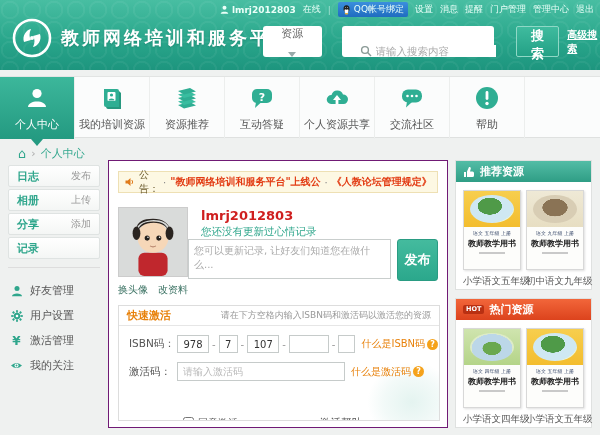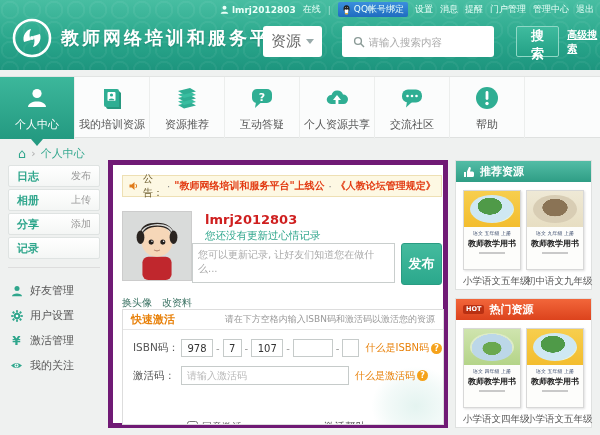--- a/index.html
+++ b/index.html
@@ -19,23 +19,23 @@
   .tb-user { display:flex; align-items:center; gap:3px; font-weight:bold; }
   .tb-sep { opacity:.6; }
   .qq-chip { display:flex; align-items:center; gap:3px; background:linear-gradient(180deg,#3b8fdd,#1f6cc0);
     border-radius:2px; padding:1px 4px; color:#fff; }
   .qq-pg { width:9px; height:10px; display:inline-block; }
   .logo-row { position:absolute; top:18px; left:12px; display:flex; align-items:center; gap:9px; z-index:2; }
   .logo-badge { width:40px; height:40px; }
   .site-title { color:#ffffff; font-size:18px; font-weight:bold; letter-spacing:3px; text-shadow:0 1px 2px rgba(0,60,50,.25); }
   .search-row { position:absolute; top:26px; left:263px; display:flex; align-items:center; z-index:2; }
   .search-cat { width:68px; height:31px; background:#fff; border-radius:3px; display:flex; align-items:center;
-    justify-content:space-between; padding:0 8px; font-size:15px; color:#666; cursor:pointer; }
+    justify-content:space-between; padding:0 8px; font-size:11px; color:#666; cursor:pointer;flex-direction:column; }
   .caret-down { width:0; height:0; border-left:4px solid transparent; border-right:4px solid transparent; border-top:5px solid #9aa; }
-  .search-box { margin-left:20px; width:152px; height:31px; background:#fff; border-radius:3px; display:flex; align-items:center; padding:0 11px; }
+  .search-box { margin-left:20px; width:152px; height:31px; background:#fff; border-radius:3px; display:flex; align-items:flex-end; padding:0 18px; }
   .search-box input { border:0; outline:none; width:120px; font-size:10.5px; color:#444; font-family:inherit; }
   .search-box input::placeholder { color:#aaa; }
   .mag { width:12px; height:12px; margin-right:4px; flex:0 0 auto; }
   .search-btn { margin-left:22px; width:52px; height:31px; border:1px solid #8fd8c6;
     background:linear-gradient(180deg,#3fbb9e,#23a186); color:#fff; font-size:13px; font-weight:bold;
     letter-spacing:4px; border-radius:2px; cursor:pointer; font-family:inherit; padding-left:4px; }
   .adv-link { margin-left:8px; color:#fff; font-size:10px; font-weight:bold; text-decoration:underline; }
 
   
   .nav { position:absolute; top:76px; left:0; width:600px; height:62px; background:#fbfcfc;
@@ -61,32 +61,32 @@
     border:1px solid #dfe3e2; border-radius:2px; margin-bottom:2px; display:flex; align-items:center;
     justify-content:space-between; padding:0 8px; cursor:pointer; }
   .quick .qlabel { color:#2fa68c; font-size:11px; font-weight:bold; }
   .quick .qaction { color:#999; font-size:10px; }
   .side-div { border-top:1px solid #ddd; margin:8px 0 10px 0; width:92px; }
   .smenu { display:flex; align-items:center; gap:7px; padding:5px 2px; cursor:pointer; }
   .smenu .slabel { font-size:11px; color:#555; }
   .smenu .sicon { width:13px; height:13px; display:flex; align-items:center; justify-content:center; color:#2fa68c; font-size:12px; font-weight:bold; }
 
   
-  .main { position:absolute; top:160px; left:108px; width:340px; height:268px; background:#fff; border:5px solid #701a75; }
+  .main { position:absolute; top:160px; left:108px; width:340px; height:268px; background:#fff; border:1px solid #701a75; }
   .notice { position:absolute; top:10px; left:9px; width:320px; height:22px; background:#fdf8e3;
     border:1px solid #eee0b4; display:flex; align-items:center; gap:4px; padding:0 6px; font-size:10px; }
   .notice .nlbl { color:#6b5b2e; }
   .notice a { color:#e23a12; font-weight:bold; text-decoration:none; white-space:nowrap; }
   .notice .dot { color:#888; }
   .spk { width:10px; height:10px; flex:0 0 auto; }
 
   .avatar-wrap { position:absolute; top:46px; left:9px; width:70px; }
   .avatar { width:70px; height:70px; border:1px solid #ccc; background:#dfdfdf; }
   .avatar svg { width:100%; height:100%; display:block; }
-  .avatar-links { display:flex; justify-content:space-between; margin-top:15px; }
+  .avatar-links { display:flex; justify-content:space-between; margin-top:6px; }
   .avatar-links a { font-size:10px; color:#3b7263; text-decoration:none; }
 
   .p-user { position:absolute; top:47px; left:92px; font-size:13px; font-weight:bold; color:#cf1f1f; }
   .p-mood { position:absolute; top:64px; left:92px; font-size:10.5px; color:#2fa68c; }
   .p-ta { position:absolute; top:78px; left:79px; width:203px; height:40px; border:1px solid #c9cecd;
     resize:none; font-size:10px; color:#666; padding:4px 5px; font-family:inherit; }
   .p-ta::placeholder { color:#aaa; }
   .pub-btn { position:absolute; top:78px; left:288px; width:41px; height:42px;
     background:linear-gradient(180deg,#44bb9e,#2ba88c); border:1px solid #2a9c83; border-radius:3px;
     color:#fff; font-size:13px; font-weight:bold; cursor:pointer; font-family:inherit; }

